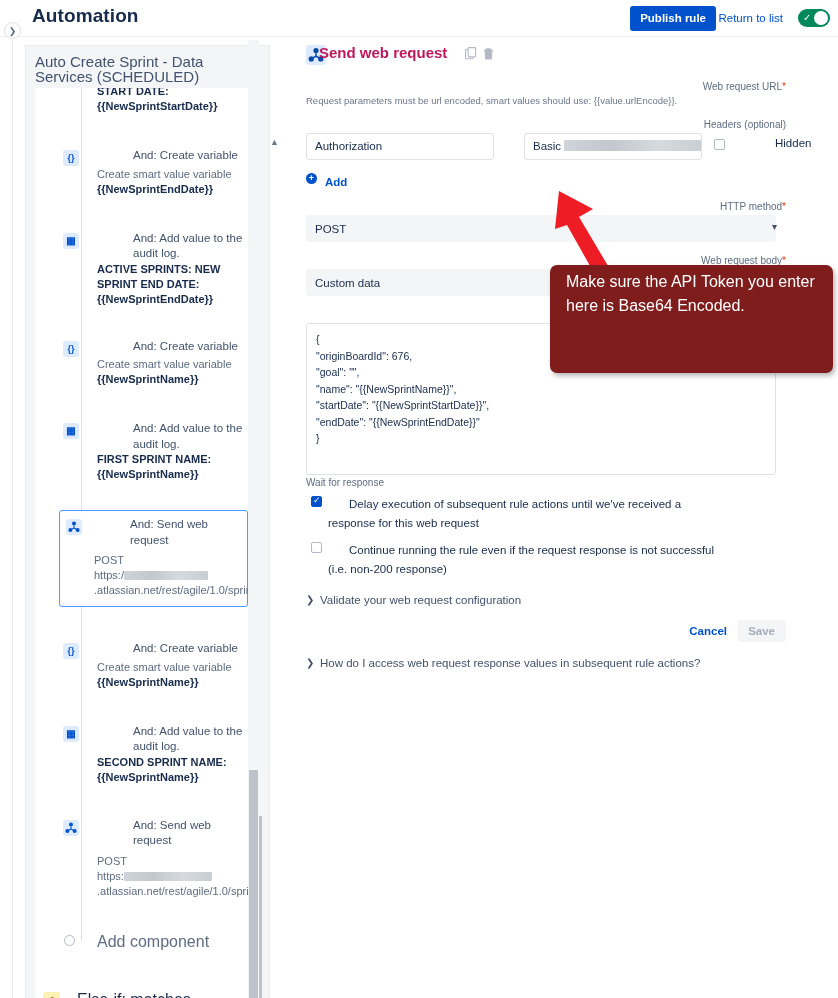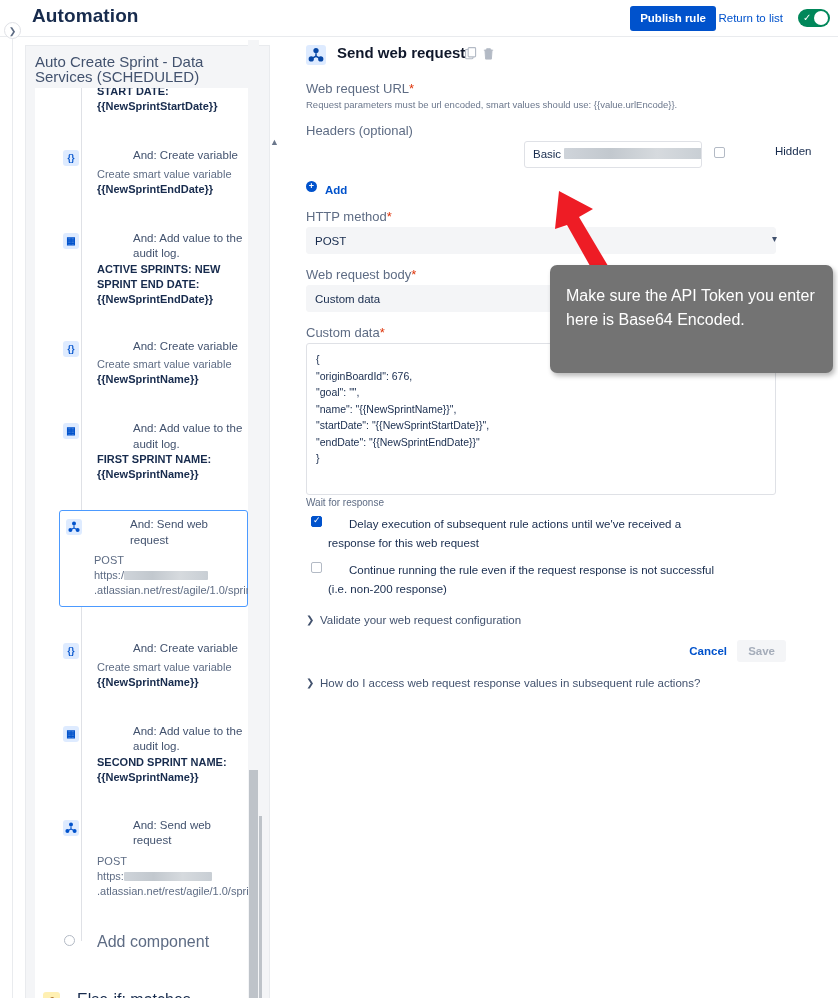--- a/index.html
+++ b/index.html
@@ -125,28 +125,28 @@
   }
 
   
   #form { position:absolute; left:306px; top:44px; width:480px; }
   #form-head { position:relative; height:24px; }
   #action-icon {
     position:absolute; left:0; top:1px; width:20px; height:20px; border-radius:3px;
     background:#deebff;
   }
   #action-title {
-    position:absolute; left:31px; top:0px; font-size:15px; font-weight:600; color:#0f172a;
+    position:absolute; left:13px; top:0px; font-size:15px; font-weight:600; color:#be185d;
   }
   .head-ico { position:absolute; top:3px; color:#b3bac5; cursor:pointer; }
   #copy-icon { left:159px; }
   #trash-icon { left:176px; }
   #action-desc { margin-top:9px; font-size:11.5px; color:#42526e; }
 
-  .fld-label { font-size:13px; color:#5e6c84; margin:13px 0 3px; }
+  .fld-label { font-size:10px; color:#5e6c84; margin:13px 0 3px;text-align:right; }
   .fld-label .req { color:#de350b; }
   .input {
     width:470px; height:27px; background:#f4f5f7;
     border:1px solid #f4f5f7; border-radius:3px;
     font-size:11.5px; color:#172b4d; padding:0 8px; line-height:26px;
     white-space:nowrap; overflow:hidden;
   }
   .helper { font-size:9.5px; color:#6b778c; margin-top:3px; }
   #headers-row { position:relative; height:27px; }
   #hdr-key { position:absolute; left:0; top:0; width:188px; height:27px;
@@ -189,22 +189,22 @@
   .disclosure .chev { position:absolute; left:0; top:0px; font-size:10px; color:#42526e; }
   #btn-row { position:relative; height:22px; margin-top:17px; }
   #cancel-btn { position:absolute; right:59px; top:2px; font-size:11.5px; color:#0052cc; font-weight:600; cursor:pointer; }
   #save-btn { position:absolute; right:0; top:-3px; font-size:11.5px; color:#a5adba;
               background:#f4f5f7; border:none; border-radius:3px; padding:5px 11px;
               font-family:"Liberation Sans", sans-serif; font-weight:600; }
 
   
   #callout {
     position:absolute; left:550px; top:265px; width:283px; height:108px;
-    background:#737373; border-radius:7px; box-shadow:2px 3px 5px rgba(0,0,0,.28);
-    color:#fff; padding:19px 16px 0; font-size:16px; line-height:24px;
+    background:#7f1d1d; border-radius:7px; box-shadow:2px 3px 5px rgba(0,0,0,.28);
+    color:#fff; padding:5px 16px 0; font-size:16px; line-height:24px;
   }
   #arrow-svg { position:absolute; left:555px; top:185px; width:120px; height:110px; }
 </style>
 </head>
 <body>
 
 <div id="left-rail"></div>
 
 <div id="topbar">
   <div id="collapse-handle">❯</div>
@@ -343,20 +343,21 @@
   </div>
 
 
   <div class="fld-label">
     <span>Web request URL</span><span class="req">*</span>
   </div>
   <div class="helper">Request parameters must be url encoded, smart values should use: {{value.urlEncode}}.</div>
 
   <div class="fld-label">Headers (optional)</div>
   <div id="headers-row">
+    <div id="hdr-key">Authorization</div>
     <div id="hdr-val">
       <span>Basic</span><span class="redact" style="width:140px;height:11px;margin-left:3px;"></span>
     </div>
     <div id="hidden-chk"></div>
     <div id="hidden-lbl">Hidden</div>
   </div>
 
   <div id="add-row">
     <span class="plus">+</span>
     <span class="lbl">Add</span>

